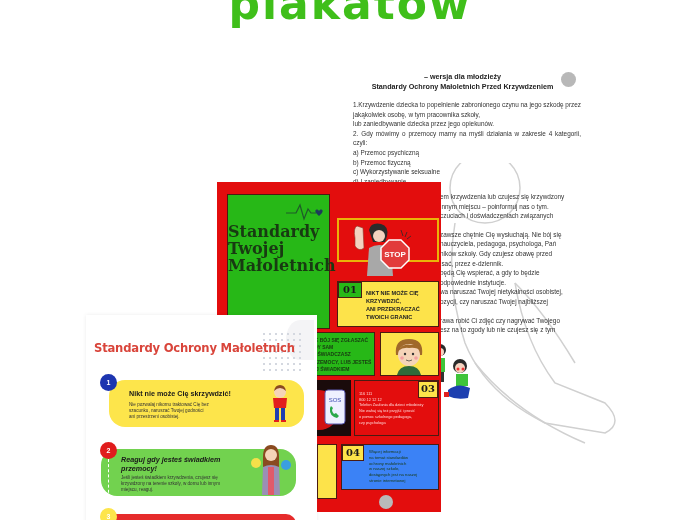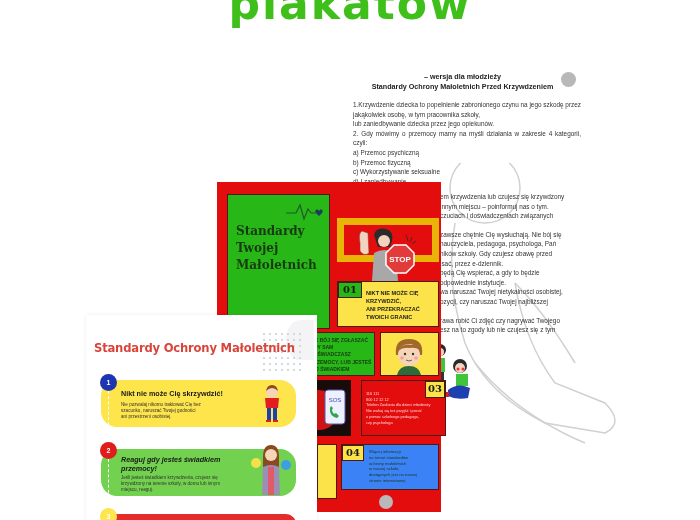--- a/index.html
+++ b/index.html
@@ -23,48 +23,48 @@
   .doc-right { position: absolute; left: 95px; top: 124px; width: 142px; font-size: 6.4px; color: #333; line-height: 9.6px; text-align: justify; }
   .doc-right p { margin: 0; }
   .doc-right .gap { height: 9px; }
 
   
   .kids { position: absolute; left: 430px; top: 338px; width: 70px; height: 70px; }
 
   
   .poster-mid { position: absolute; left: 217px; top: 182px; width: 224px; height: 330px; background: #e30d0d; }
   .pm-green-main { position: absolute; left: 10px; top: 12px; width: 103px; height: 135px; background: #27b817; border: 1px solid #4a1b12; }
-  .pm-green-main .t { position: absolute; left: 8px; top: 28px; font-family: "DejaVu Serif", serif; font-weight: bold; font-size: 12px; line-height: 17px; color: #183a12; }
+  .pm-green-main .t { position: absolute; left: 0; top: 28px; font-family: "DejaVu Serif", serif; font-weight: bold; font-size: 16px; line-height: 17px; color: #183a12; }
   .pm-pulse { position: absolute; left: 58px; top: 6px; width: 40px; height: 20px; }
-  .pm-stop { position: absolute; left: 120px; top: 36px; width: 102px; height: 44px; border: 7px solid #eab308; }
+  .pm-stop { position: absolute; left: 120px; top: 36px; width: 102px; height: 44px; border: 2px solid #eab308; }
   .pm-01 { position: absolute; left: 120px; top: 99px; width: 102px; height: 46px; background: #fde34a; border: 1px solid #4a1b12; padding-left: 36px; }
   .badge-num { position: absolute; font-family: "DejaVu Serif", serif; font-weight: bold; font-size: 10px; color: #1a1a1a; text-align: center; line-height: 14px; border: 1px solid #4a1b12; }
   .pm-01 .badge-num { left: 0; top: 0; width: 24px; height: 16px; background: #27b817; }
   .pm-01 .txt { position: absolute; left: 28px; top: 7px; font-size: 5.6px; line-height: 8px; font-weight: bold; color: #222; }
   .pm-02 { position: absolute; left: 88px; top: 150px; width: 70px; height: 44px; background: #27b817; border: 1px solid #4a1b12; }
   .pm-02 .txt { position: absolute; left: 4px; top: 4px; font-size: 5px; line-height: 7.2px; font-weight: bold; color: #183a12; }
   .pm-boy { position: absolute; left: 163px; top: 150px; width: 59px; height: 44px; background: #fde34a; border: 1px solid #4a1b12; }
   .pm-sos { position: absolute; left: 100px; top: 198px; width: 34px; height: 56px; background: #1a0b0b; }
-  .pm-03 { position: absolute; left: 137px; top: 198px; width: 85px; height: 56px; background: #e30d0d; border: 1px solid #4a1b12; margin-left: 7px; }
+  .pm-03 { position: absolute; left: 137px; top: 198px; width: 85px; height: 56px; background: #e30d0d; border: 1px solid #4a1b12; }
   .pm-03 .badge-num { right: 0; top: 0; width: 20px; height: 17px; background: #fde34a; }
   .pm-03 .txt { position: absolute; left: 4px; top: 10px; font-size: 3.9px; line-height: 5.7px; color: #ffd6d6; }
   .pm-yellow-left { position: absolute; left: 100px; top: 262px; width: 20px; height: 55px; background: #fde34a; border: 1px solid #4a1b12; }
   .pm-04 { position: absolute; left: 124px; top: 262px; width: 98px; height: 46px; background: #3b82f6; border: 1px solid #4a1b12; }
   .pm-04 .badge-num { left: 0; top: 0; width: 22px; height: 16px; background: #fde34a; }
   .pm-04 .txt { position: absolute; left: 27px; top: 4px; font-size: 4.2px; line-height: 5.8px; color: #183a12; }
   .pm-logo { position: absolute; left: 162px; top: 313px; width: 14px; height: 14px; border-radius: 50%; background: #b9b9b9; }
 
   
   .poster-front { position: absolute; left: 86px; top: 315px; width: 231px; height: 210px; background: #ffffff; box-shadow: 0 0 4px rgba(0,0,0,0.08); }
   .pf-deco-circle { position: absolute; left: 200px; top: 5px; width: 28px; height: 40px; border-radius: 50% 0 0 50%; background: #f4f4f6; }
   .pf-dots { position: absolute; left: 175px; top: 16px; width: 40px; height: 42px;
     background-image: radial-gradient(#d4d8e0 0.8px, transparent 0.9px); background-size: 6px 6px; }
   .pf-title { position: absolute; left: 8px; top: 26px; font-family: "DejaVu Sans", sans-serif; font-weight: bold; font-size: 11.6px; color: #d9453b; white-space: nowrap; letter-spacing: -0.2px; }
   .pf-card { position: absolute; left: 15px; width: 195px; height: 47px; border-radius: 16px; }
-  .pf-card.c1 { top: 65px; background: #fde54b; }
+  .pf-card.c1 { top: 65px; background: #fde54b; margin-left: 8px; }
   .pf-card.c2 { top: 134px; background: #72d24f; }
   .pf-card.c3 { top: 199px; background: #e62b2b; height: 20px; }
   .pf-num { position: absolute; left: 14px; width: 17px; height: 17px; border-radius: 50%; color: #fff; font-size: 7px; font-weight: bold; text-align: center; line-height: 17px; }
   .pf-num.n1 { top: 59px; background: #1d35b0; }
   .pf-num.n2 { top: 127px; background: #e01c1c; }
   .pf-num.n3 { top: 193px; background: #fde54b; }
   .pf-dash { position: absolute; left: 22px; width: 0; border-left: 1px dashed #ffffff; }
   .pf-card .h { position: absolute; left: 20px; top: 9px; font-size: 7.2px; font-weight: bold; color: #1a1a1a; line-height: 9px; }
   .pf-card .b { position: absolute; left: 20px; top: 22px; font-size: 4.6px; line-height: 6px; color: #333; }
   .pf-card.c2 .h { top: 6px; font-style: italic; }

